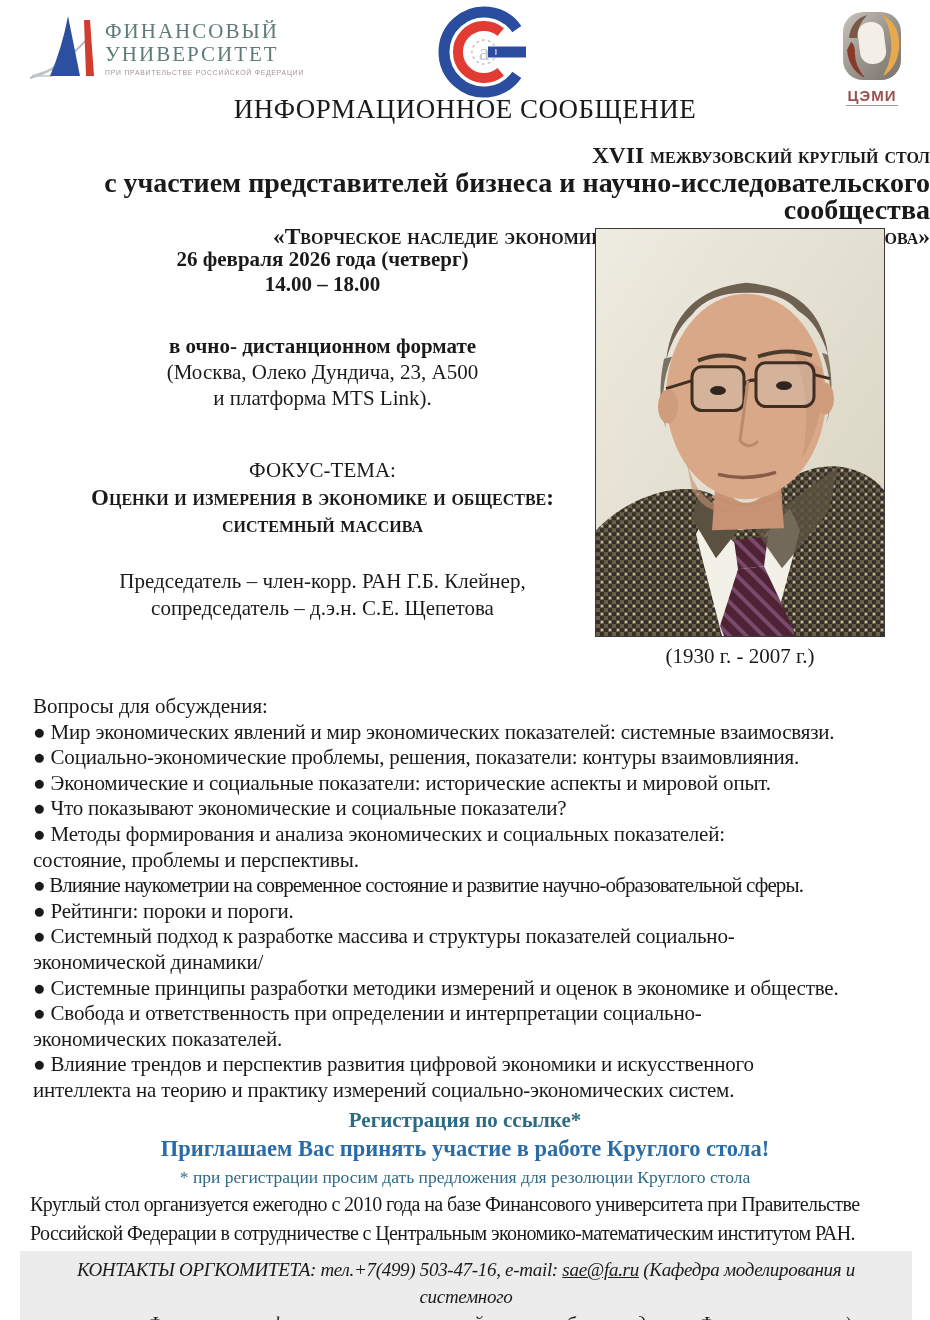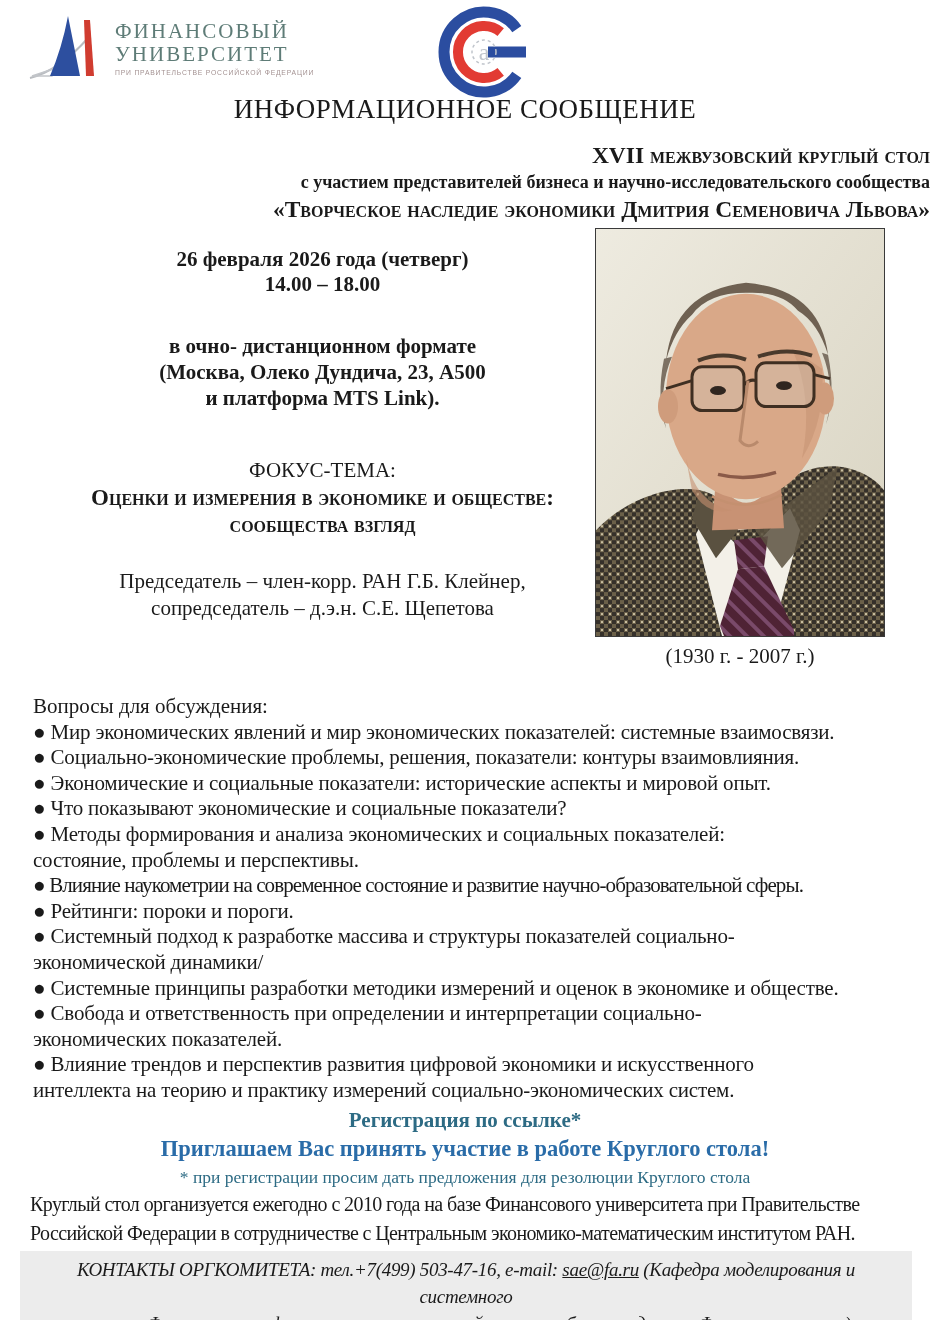--- a/index.html
+++ b/index.html
@@ -2,37 +2,37 @@
 <html><head>
 <meta charset="utf-8">
 <style>
   html,body { margin:0; padding:0; background:#fff; }
   .page {
     position:relative; width:930px; height:1320px; background:#fff;
     font-family:"Liberation Serif","DejaVu Serif",serif; color:#1a1a1a; overflow:hidden;
   }
   
   .finu-logo { position:absolute; left:26px; top:12px; display:flex; align-items:flex-start; }
-  .finu-text { margin-left:15px; padding-top:8px; }
+  .finu-text { margin-left:5px; padding-top:8px; }
   .finu-name { font-size:21px; color:#5e7c77; letter-spacing:2px; line-height:23px; white-space:nowrap; }
   .finu-tagline { font-size:6.8px; color:#a39191; letter-spacing:0.8px; margin-top:3px; white-space:nowrap; font-family:"Liberation Sans",sans-serif; }
   .journal-logo { position:absolute; left:430px; top:2px; }
   .cemi-logo { position:absolute; left:826px; top:10px; width:92px; text-align:center; }
   .cemi-label { display:inline-block; font-size:15px; font-weight:bold; color:#9c4f4f; letter-spacing:1px; border-bottom:1.5px solid #9a9a9a; padding:0 2px 1px 2px; margin-top:1px; font-family:"Liberation Sans",sans-serif; }
   
   .doc-title { position:absolute; top:94px; left:0; right:0; text-align:center; font-size:27px; letter-spacing:0.5px; }
   .subtitle { position:absolute; top:142px; left:0; right:0; text-align:right; font-weight:bold; }
   .sub-sc { font-size:23.5px; font-variant:small-caps; line-height:27px; }
-  .sub-plain { font-size:18px; line-height:27px;font-family:Liberation Serif, serif; }
+  .sub-plain { font-size:28px; line-height:27px;font-family:Liberation Serif, serif; }
   
   .event-col { position:absolute; left:40px; top:247px; width:565px; text-align:center; font-size:21px; }
   .ev-date { font-weight:bold; }
   .ev-time { font-weight:bold; }
   .ev-format { font-weight:bold; margin-top:36px; line-height:26px; }
-  .ev-loc { line-height:26px;font-weight:bold; }
+  .ev-loc { line-height:26px; }
   .focus-label { margin-top:46px; line-height:27px; }
   .focus-line { font-weight:bold; font-variant:small-caps; font-size:23px; line-height:27px; }
   .chair-block { margin-top:30px; line-height:27px; }
   
   .photo-frame { position:absolute; left:595px; top:228px; width:288px; height:407px; border:1px solid #3a3a3a; background:#e6e2d5; }
   .photo-frame svg { display:block; width:100%; height:100%; }
   .photo-caption { position:absolute; left:595px; top:644px; width:290px; text-align:center; font-size:21px; }
   
   .discussion { position:absolute; left:33px; top:694px; width:867px; font-size:21px; line-height:25.6px; }
   .discussion p { margin:0; }
@@ -70,37 +70,54 @@
   <div class="journal-logo">
     <svg width="108" height="104" viewBox="0 0 108 104">
       <path d="M86.8,27.1 A40,40 0 1 0 86.8,72.9" fill="none" stroke="#2b4da0" stroke-width="11"></path>
       <rect x="58" y="44.5" width="38" height="11" fill="#2b4da0"></rect>
       <path d="M70.7,30.1 A26,26 0 1 0 70.7,69.9" fill="none" stroke="#e23b33" stroke-width="10"></path>
       <circle cx="54" cy="50" r="12" fill="none" stroke="#c0c5cc" stroke-width="1.5" stroke-dasharray="3,3"></circle>
       <text x="54" y="58" font-size="24" fill="#c0c5cc" text-anchor="middle" font-family="Liberation Serif,serif">а</text>
     </svg>
   </div>
 
+  <div class="cemi-logo">
+    <svg width="62" height="72" viewBox="0 0 62 72">
+      <defs>
+        <linearGradient id="cemiG" x1="0" y1="0" x2="1" y2="1">
+          <stop offset="0" stop-color="#c8c4bd"></stop>
+            <stop offset="0.5" stop-color="#9a958d"></stop>
+            <stop offset="1" stop-color="#77726a"></stop>
+        </linearGradient>
+      </defs>
+      <rect x="2" y="2" width="58" height="68" rx="20" fill="url(#cemiG)"></rect>
+      <path d="M40,4 Q60,14 58,38 Q56,58 42,66 Q52,48 50,30 Q48,12 40,4 Z" fill="#e8a84c"></path>
+      <path d="M6,40 Q8,60 24,68 Q14,56 14,44 Q14,34 10,32 Z" fill="#8a3a28"></path>
+      <path d="M8,28 Q10,10 26,5 Q16,16 16,28 Z" fill="#7a5a46"></path>
+      <rect x="18" y="12" width="26" height="42" rx="12" fill="#f4efe6" transform="rotate(-7 31 33)"></rect>
+    </svg>
+    <div><span class="cemi-label">ЦЭМИ</span></div>
+  </div>
 
   <div class="doc-title">ИНФОРМАЦИОННОЕ СООБЩЕНИЕ</div>
   <div class="subtitle">
     <div class="sub-sc">XVII межвузовский круглый стол</div>
     <div class="sub-plain">с участием представителей бизнеса и научно-исследовательского сообщества</div>
     <div class="sub-sc">«Творческое наследие экономики Дмитрия Семеновича Львова»</div>
   </div>
 
   <div class="event-col">
     <div class="ev-date">26 февраля 2026 года (четверг)</div>
     <div class="ev-time">14.00 – 18.00</div>
     <div class="ev-format">в очно- дистанционном формате</div>
     <div class="ev-loc">(Москва, Олеко Дундича, 23, А500</div>
     <div class="ev-loc">и платформа MTS Link).</div>
     <div class="focus-label">ФОКУС-ТЕМА:</div>
     <div class="focus-line">Оценки и измерения в экономике и обществе:</div>
-    <div class="focus-line">сообщества взгляд</div>
+    <div class="focus-line">системный массива</div>
     <div class="chair-block">
       <div>Председатель – член-корр. РАН Г.Б. Клейнер,</div>
       <div>сопредседатель – д.э.н. С.Е. Щепетова</div>
     </div>
   </div>
 
   <div class="photo-frame">
     <svg viewBox="0 0 288 408" preserveAspectRatio="none">
       <defs>
         <linearGradient id="bgG" x1="0" y1="0" x2="1" y2="1">

